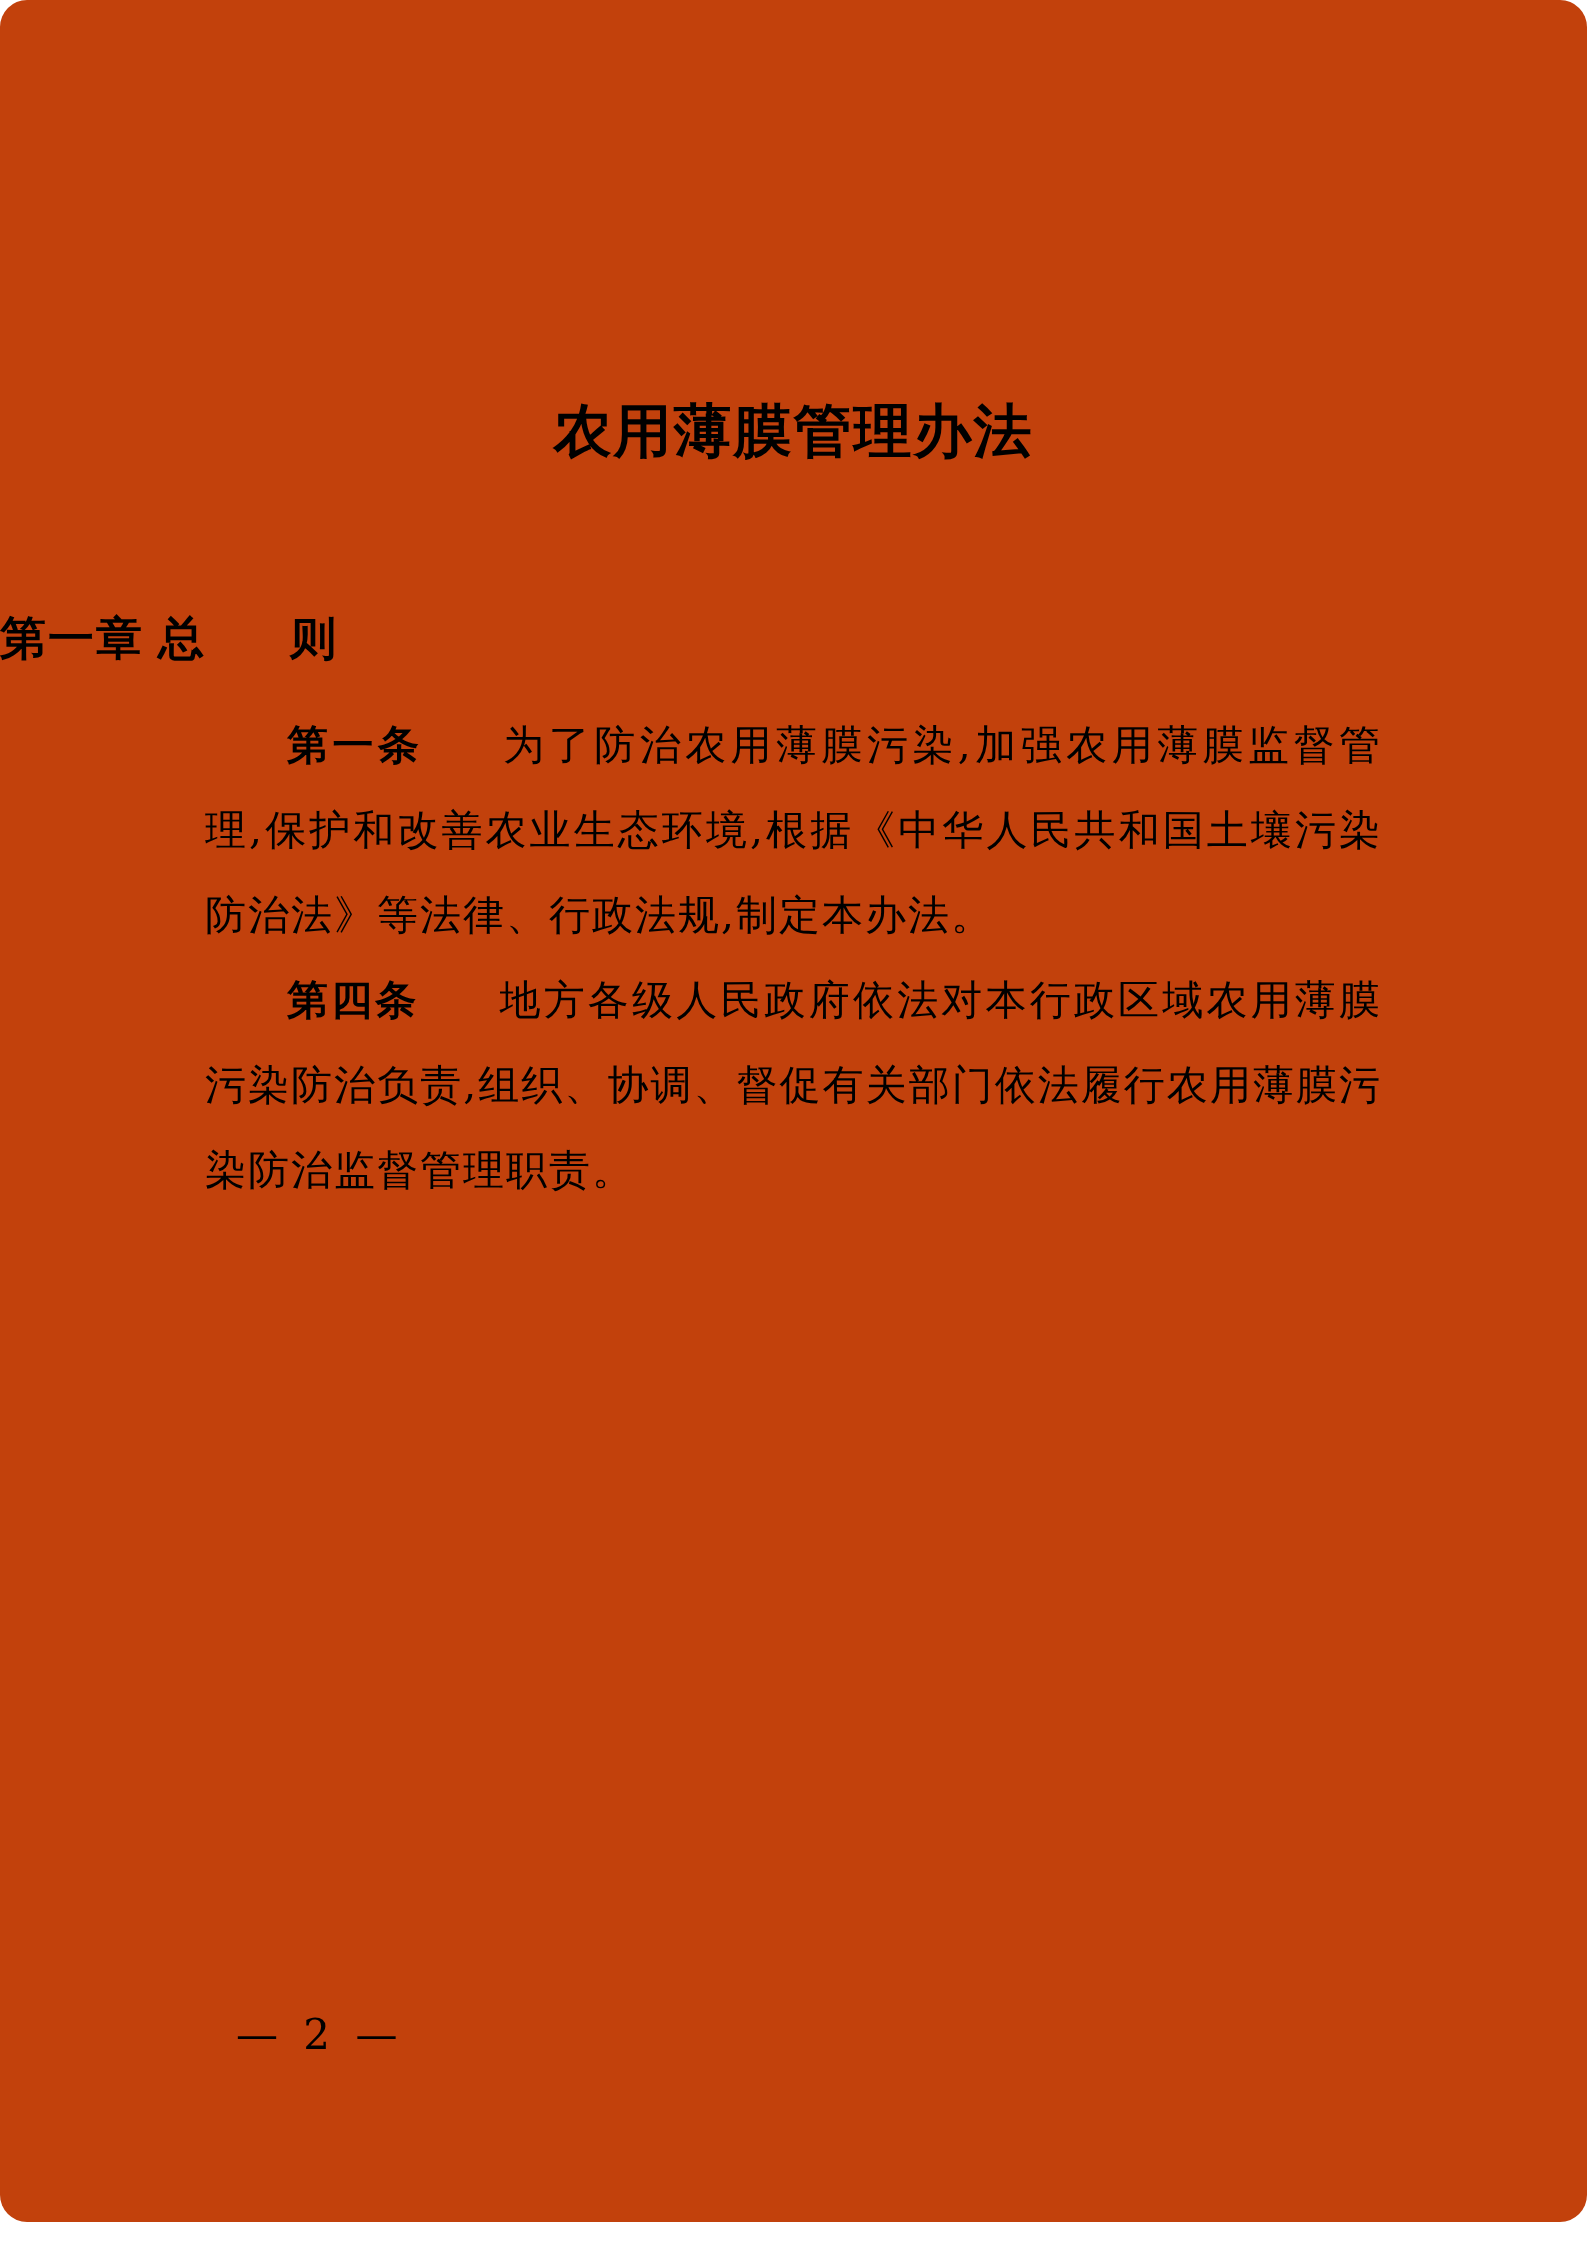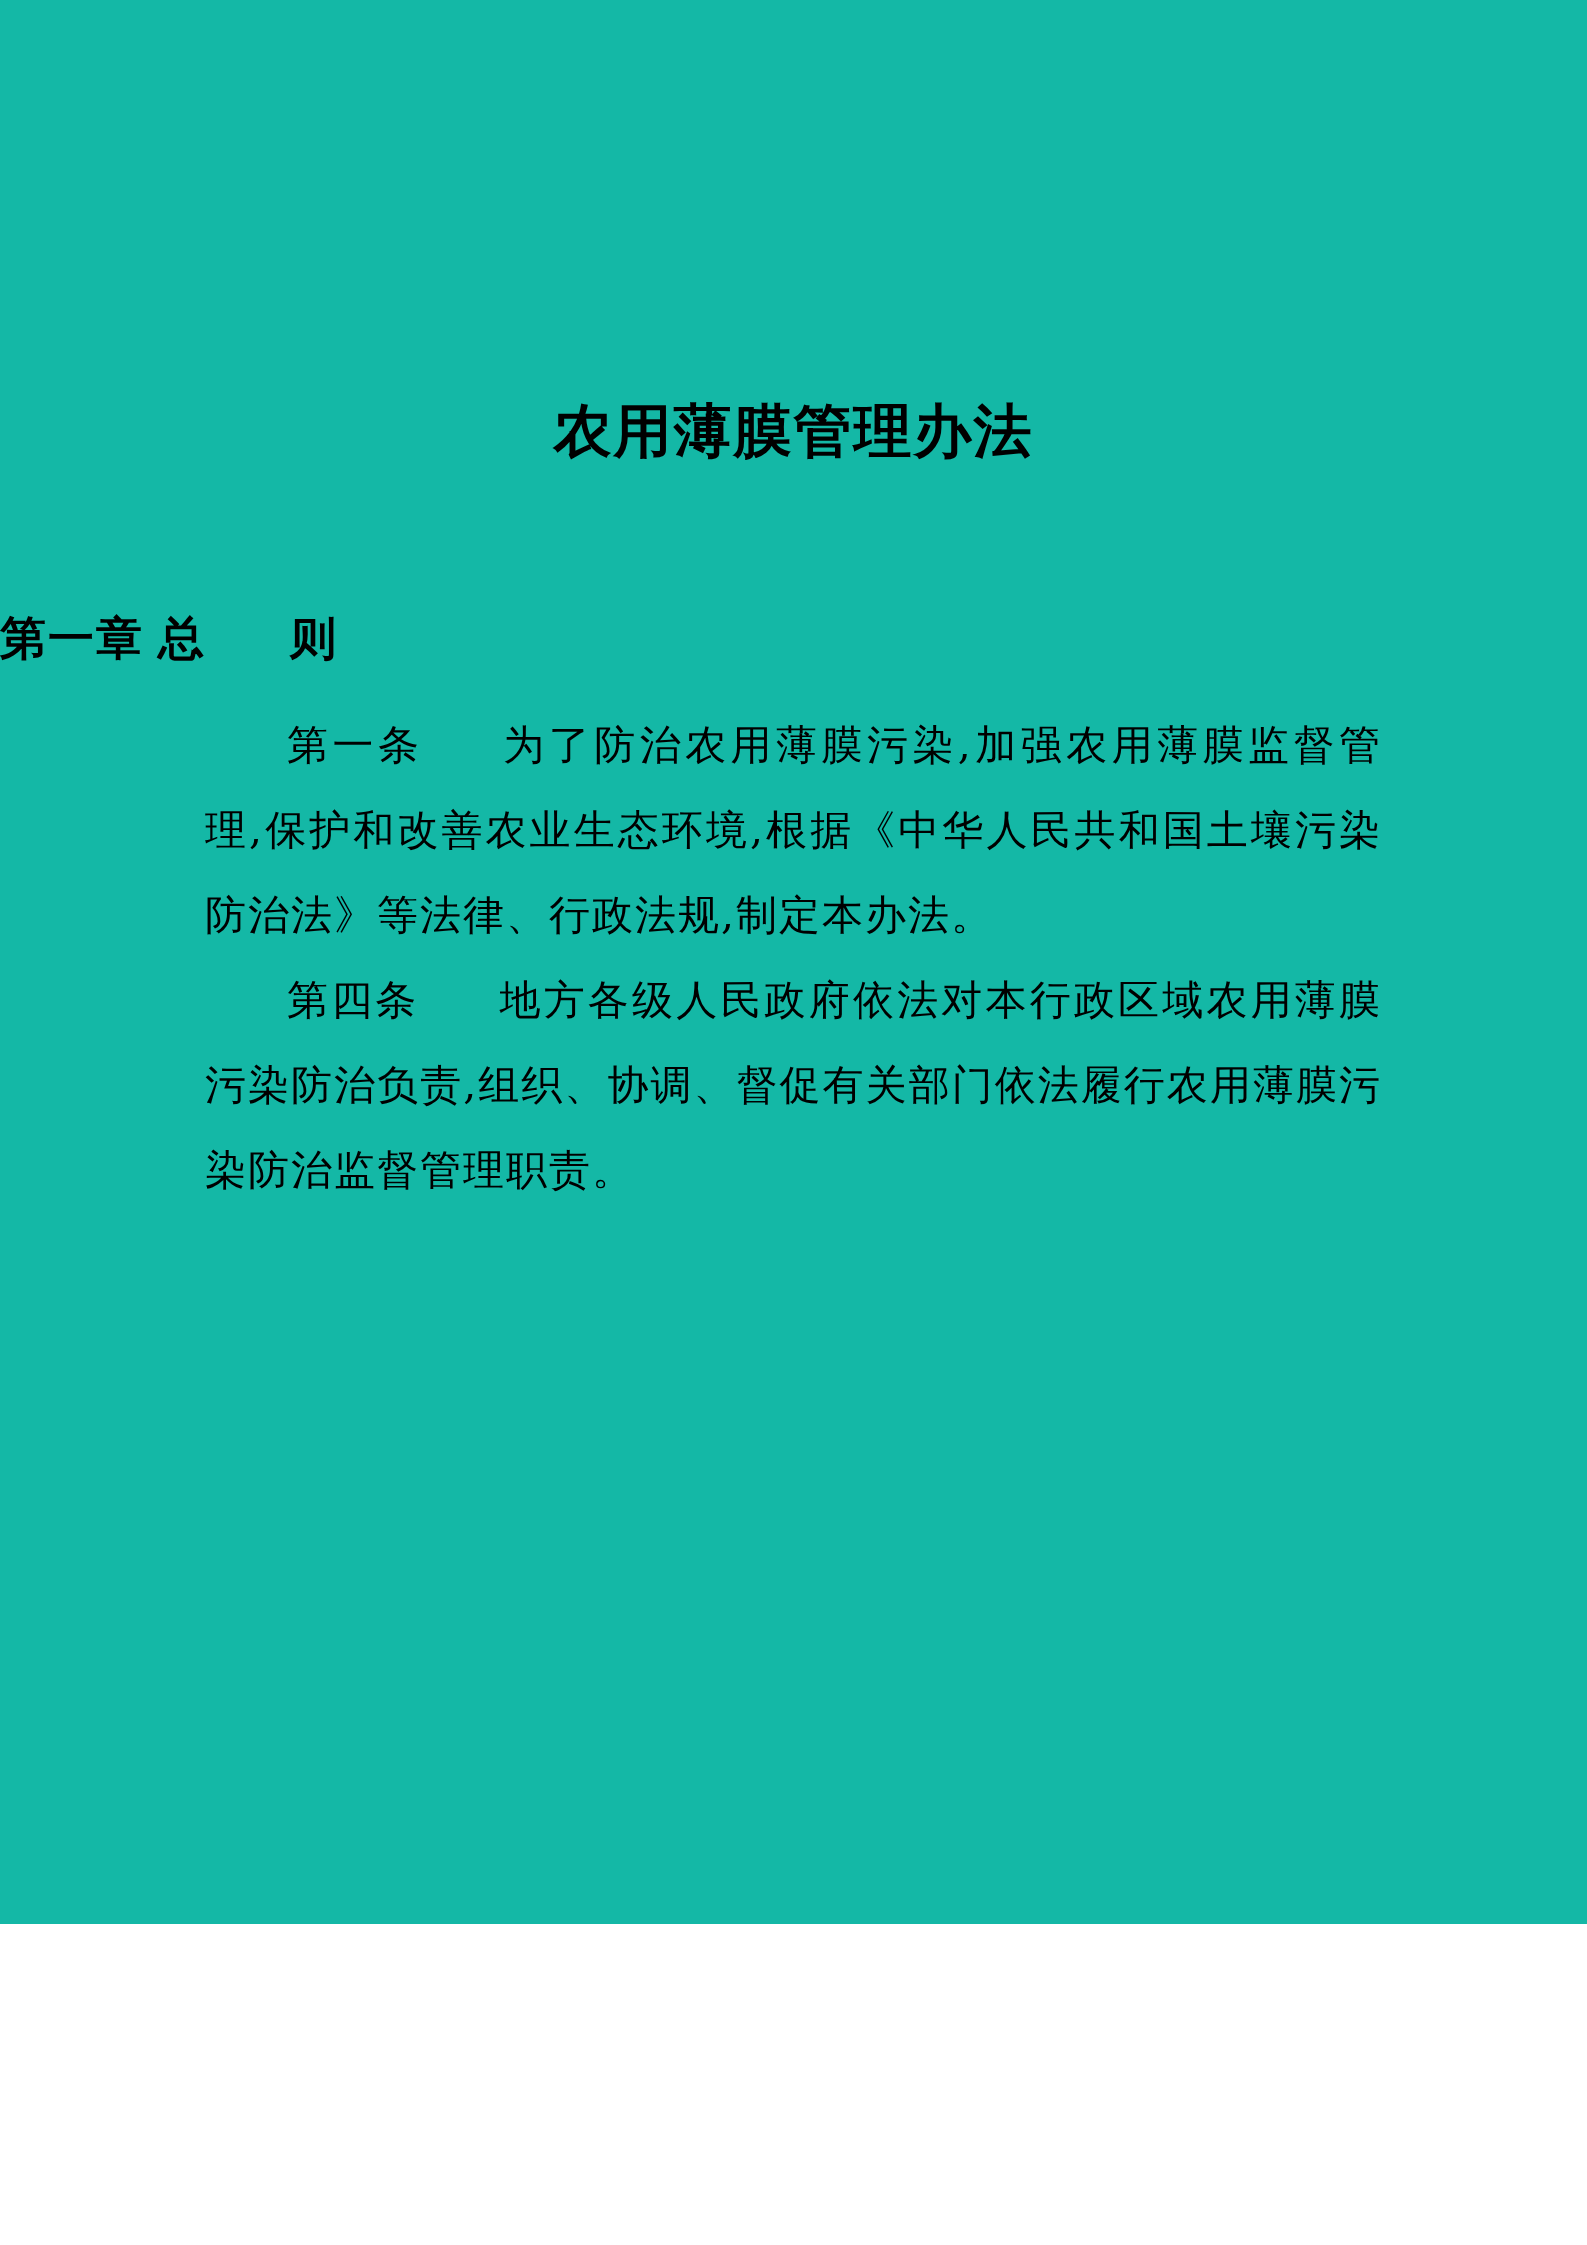--- a/index.html
+++ b/index.html
@@ -3,25 +3,26 @@
 <meta charset="utf-8">
 <style>
   html, body {
     margin: 0;
     padding: 0;
     background: #ffffff;
   }
   .page {
     position: relative;
     width: 1587px;
-    height: 1924px;
-    background: #14b8a6;
+    height: 2222px;
+    background: #c2410c;
     color: #000000;
     overflow: hidden;
     font-family: "DejaVu Serif", serif;
+    border-radius: 27px;
   }
   .doc-title {
     position: absolute;
     top: 398px;
     left: 0;
     width: 100%;
     margin: 0;
     text-align: center;
     font-family: "DejaVu Serif", serif;
     font-weight: 700;
@@ -53,21 +54,21 @@
     line-height: 85px;
     letter-spacing: 2px;
     text-align: justify;
   }
   .doc-body p {
     margin: 0;
     text-indent: 2em;
   }
   .lead {
     font-family: "Liberation Sans", sans-serif;
-    font-weight: 400;
+    font-weight: 700;
     margin-right: 1.95em;
   }
   .lead:empty { margin-right: 0; }
   .page-footer {
     position: absolute;
     left: 236px;
     top: 2010px;
     font-family: "DejaVu Serif", serif;
     font-size: 42px;
     line-height: 50px;

